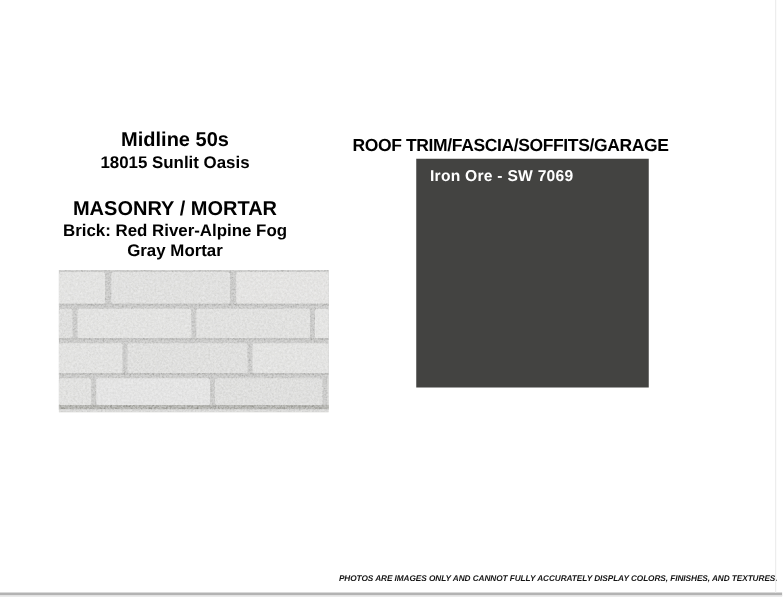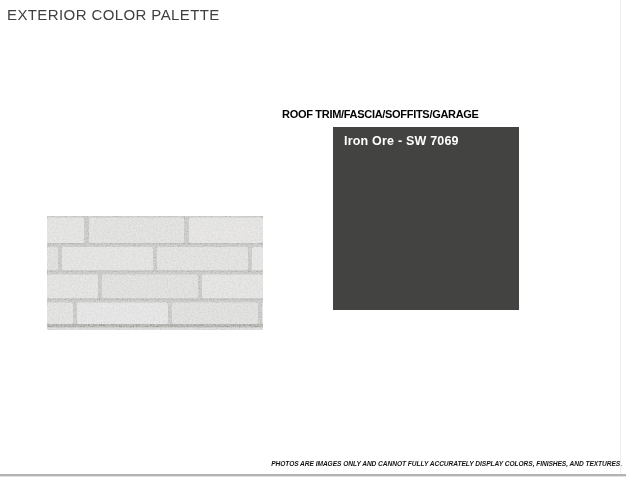--- a/index.html
+++ b/index.html
@@ -14,21 +14,21 @@
   
   .masonry-block{
     position:absolute;left:30px;top:103px;width:220px;text-align:center;color:#000;
   }
   .plan-name{font-size:16px;font-weight:700;line-height:19px;}
   .plan-number{font-size:13.5px;font-weight:700;line-height:16px;}
   .masonry-heading{font-size:16px;font-weight:700;line-height:19px;margin-top:20px;}
   .masonry-line{font-size:13.5px;font-weight:700;line-height:16px;}
   
   .roof-heading{
-    position:absolute;left:282px;top:108px;font-size:11px;font-weight:700;
+    position:absolute;left:282px;top:108px;font-size:14px;font-weight:700;
     letter-spacing:-0.3px;color:#000;white-space:nowrap;
   }
   .iron-ore-swatch{
     position:absolute;left:285px;top:127px;width:186px;height:183px;background:#434341;
   }
   .iron-ore-label{
     position:absolute;left:11px;top:7px;color:#ffffff;font-size:12.5px;font-weight:600;
     letter-spacing:.2px;white-space:nowrap;
   }
   
@@ -44,22 +44,28 @@
   }
   .right-edge{
     position:absolute;left:620px;top:0;width:1px;height:474px;background:#ededed;
   }
 </style>
 </head>
 <body>
 
 <div id="page">
 
-  <div class="doc-title">EXTERIOR COLOR PALETTE</div>
 
+  <div class="masonry-block">
+    <div class="plan-name">Midline 50s</div>
+    <div class="plan-number">18015 Sunlit Oasis</div>
+    <div class="masonry-heading">MASONRY / MORTAR</div>
+    <div class="masonry-line">Brick: Red River-Alpine Fog</div>
+    <div class="masonry-line">Gray Mortar</div>
+  </div>
 
   <div class="roof-heading">ROOF TRIM/FASCIA/SOFFITS/GARAGE</div>
 
   <div class="iron-ore-swatch" style="background: rgb(67, 67, 65); margin-left: 48px;">
     <div class="iron-ore-label">Iron Ore - SW 7069</div>
   </div>
 
   <div class="brick-photo">
     <svg width="216" height="114" viewBox="0 0 216 114">
       <defs>

